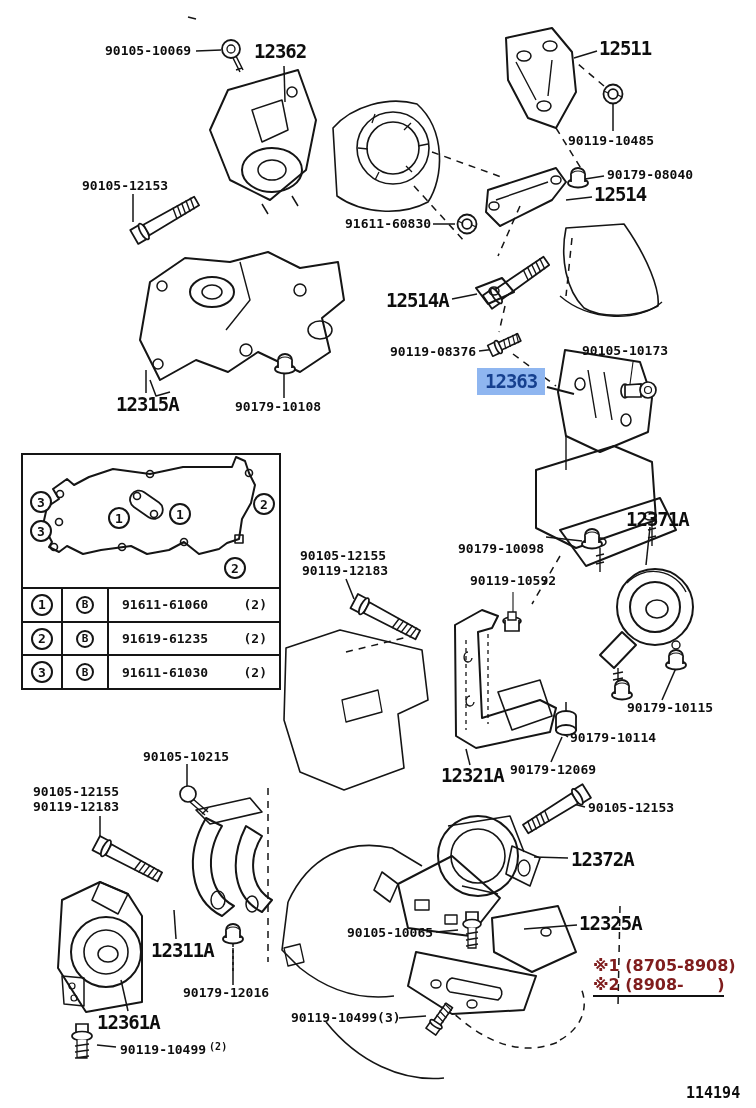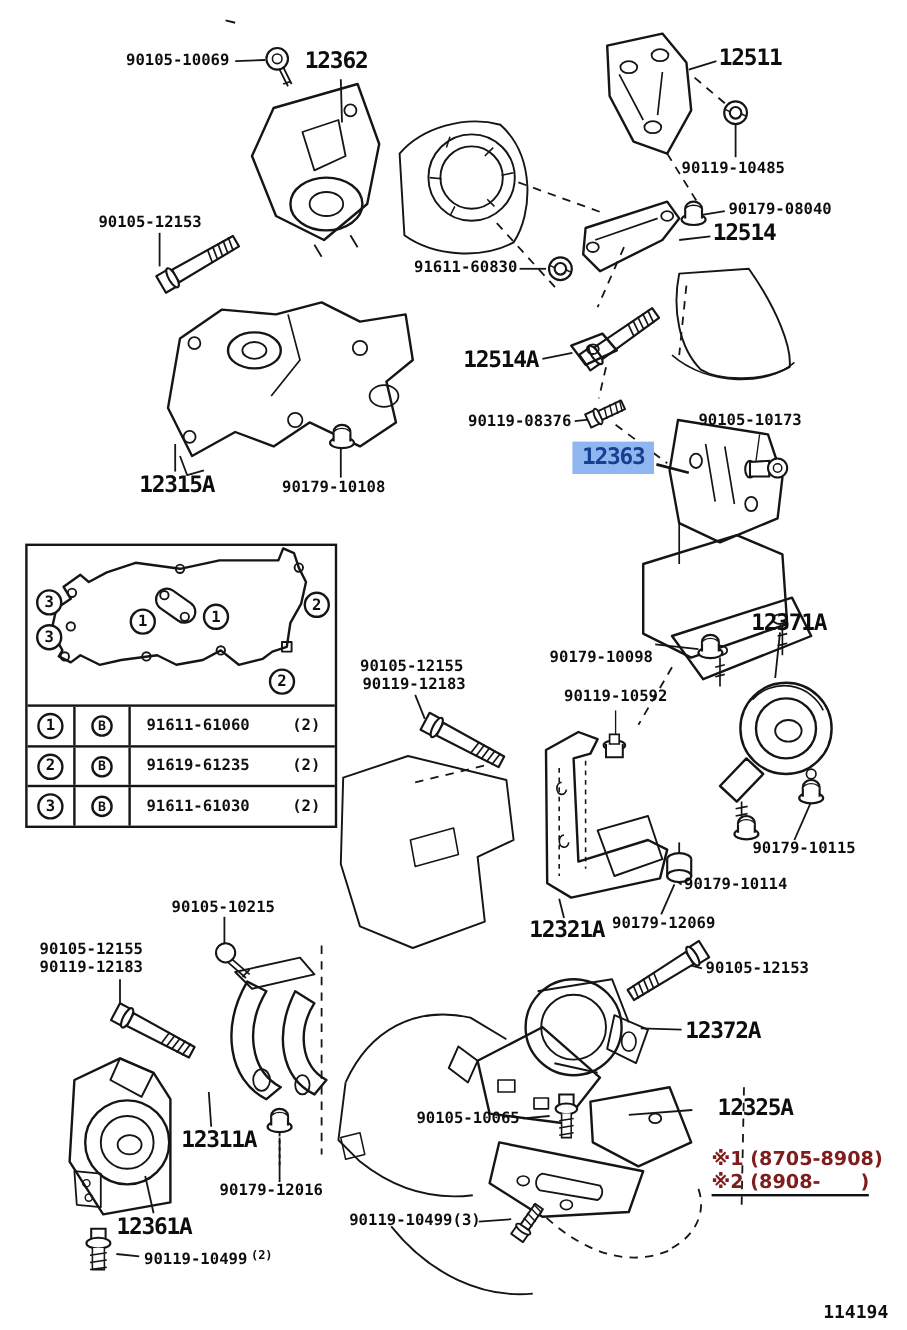--- a/index.html
+++ b/index.html
@@ -313,21 +313,21 @@
 <div class="lbl" style="left:458px;top:504px;margin-top:38px;">90179-10098</div>
 <div class="lbl" style="left:300px;top:549px;">90105-12155</div>
 <div class="lbl" style="left:302px;top:564px;">90119-12183</div>
 <div class="lbl" style="left:470px;top:574px;">90119-10592</div>
 <div class="lbl" style="left:627px;top:701px;">90179-10115</div>
 <div class="lbl" style="left:570px;top:731px;">90179-10114</div>
 <div class="lbl lbl-lg" style="left:441px;top:765px;">12321A</div>
 <div class="lbl" style="left:510px;top:763px;">90179-12069</div>
 <div class="lbl" style="left:588px;top:801px;">90105-12153</div>
 <div class="lbl lbl-lg" style="left:571px;top:849px;">12372A</div>
-<div class="lbl lbl-lg" style="left:579px;top:913px;margin-left:19px;">12325A</div>
+<div class="lbl lbl-lg" style="left:579px;top:913px;">12325A</div>
 <div class="lbl" style="left:347px;top:926px;">90105-10065</div>
 <div class="lbl" style="left:143px;top:750px;">90105-10215</div>
 <div class="lbl" style="left:33px;top:785px;">90105-12155</div>
 <div class="lbl" style="left:33px;top:800px;">90119-12183</div>
 <div class="lbl lbl-lg" style="left:151px;top:940px;">12311A</div>
 <div class="lbl" style="left:183px;top:986px;">90179-12016</div>
 <div class="lbl lbl-lg" style="left:97px;top:1012px;">12361A</div>
 <div class="lbl" style="left:120px;top:1040px;"><span>90119-10499</span><span class="qty">(2)</span></div>
 <div class="lbl" style="left:291px;top:1011px;">90119-10499(3)</div>
 

